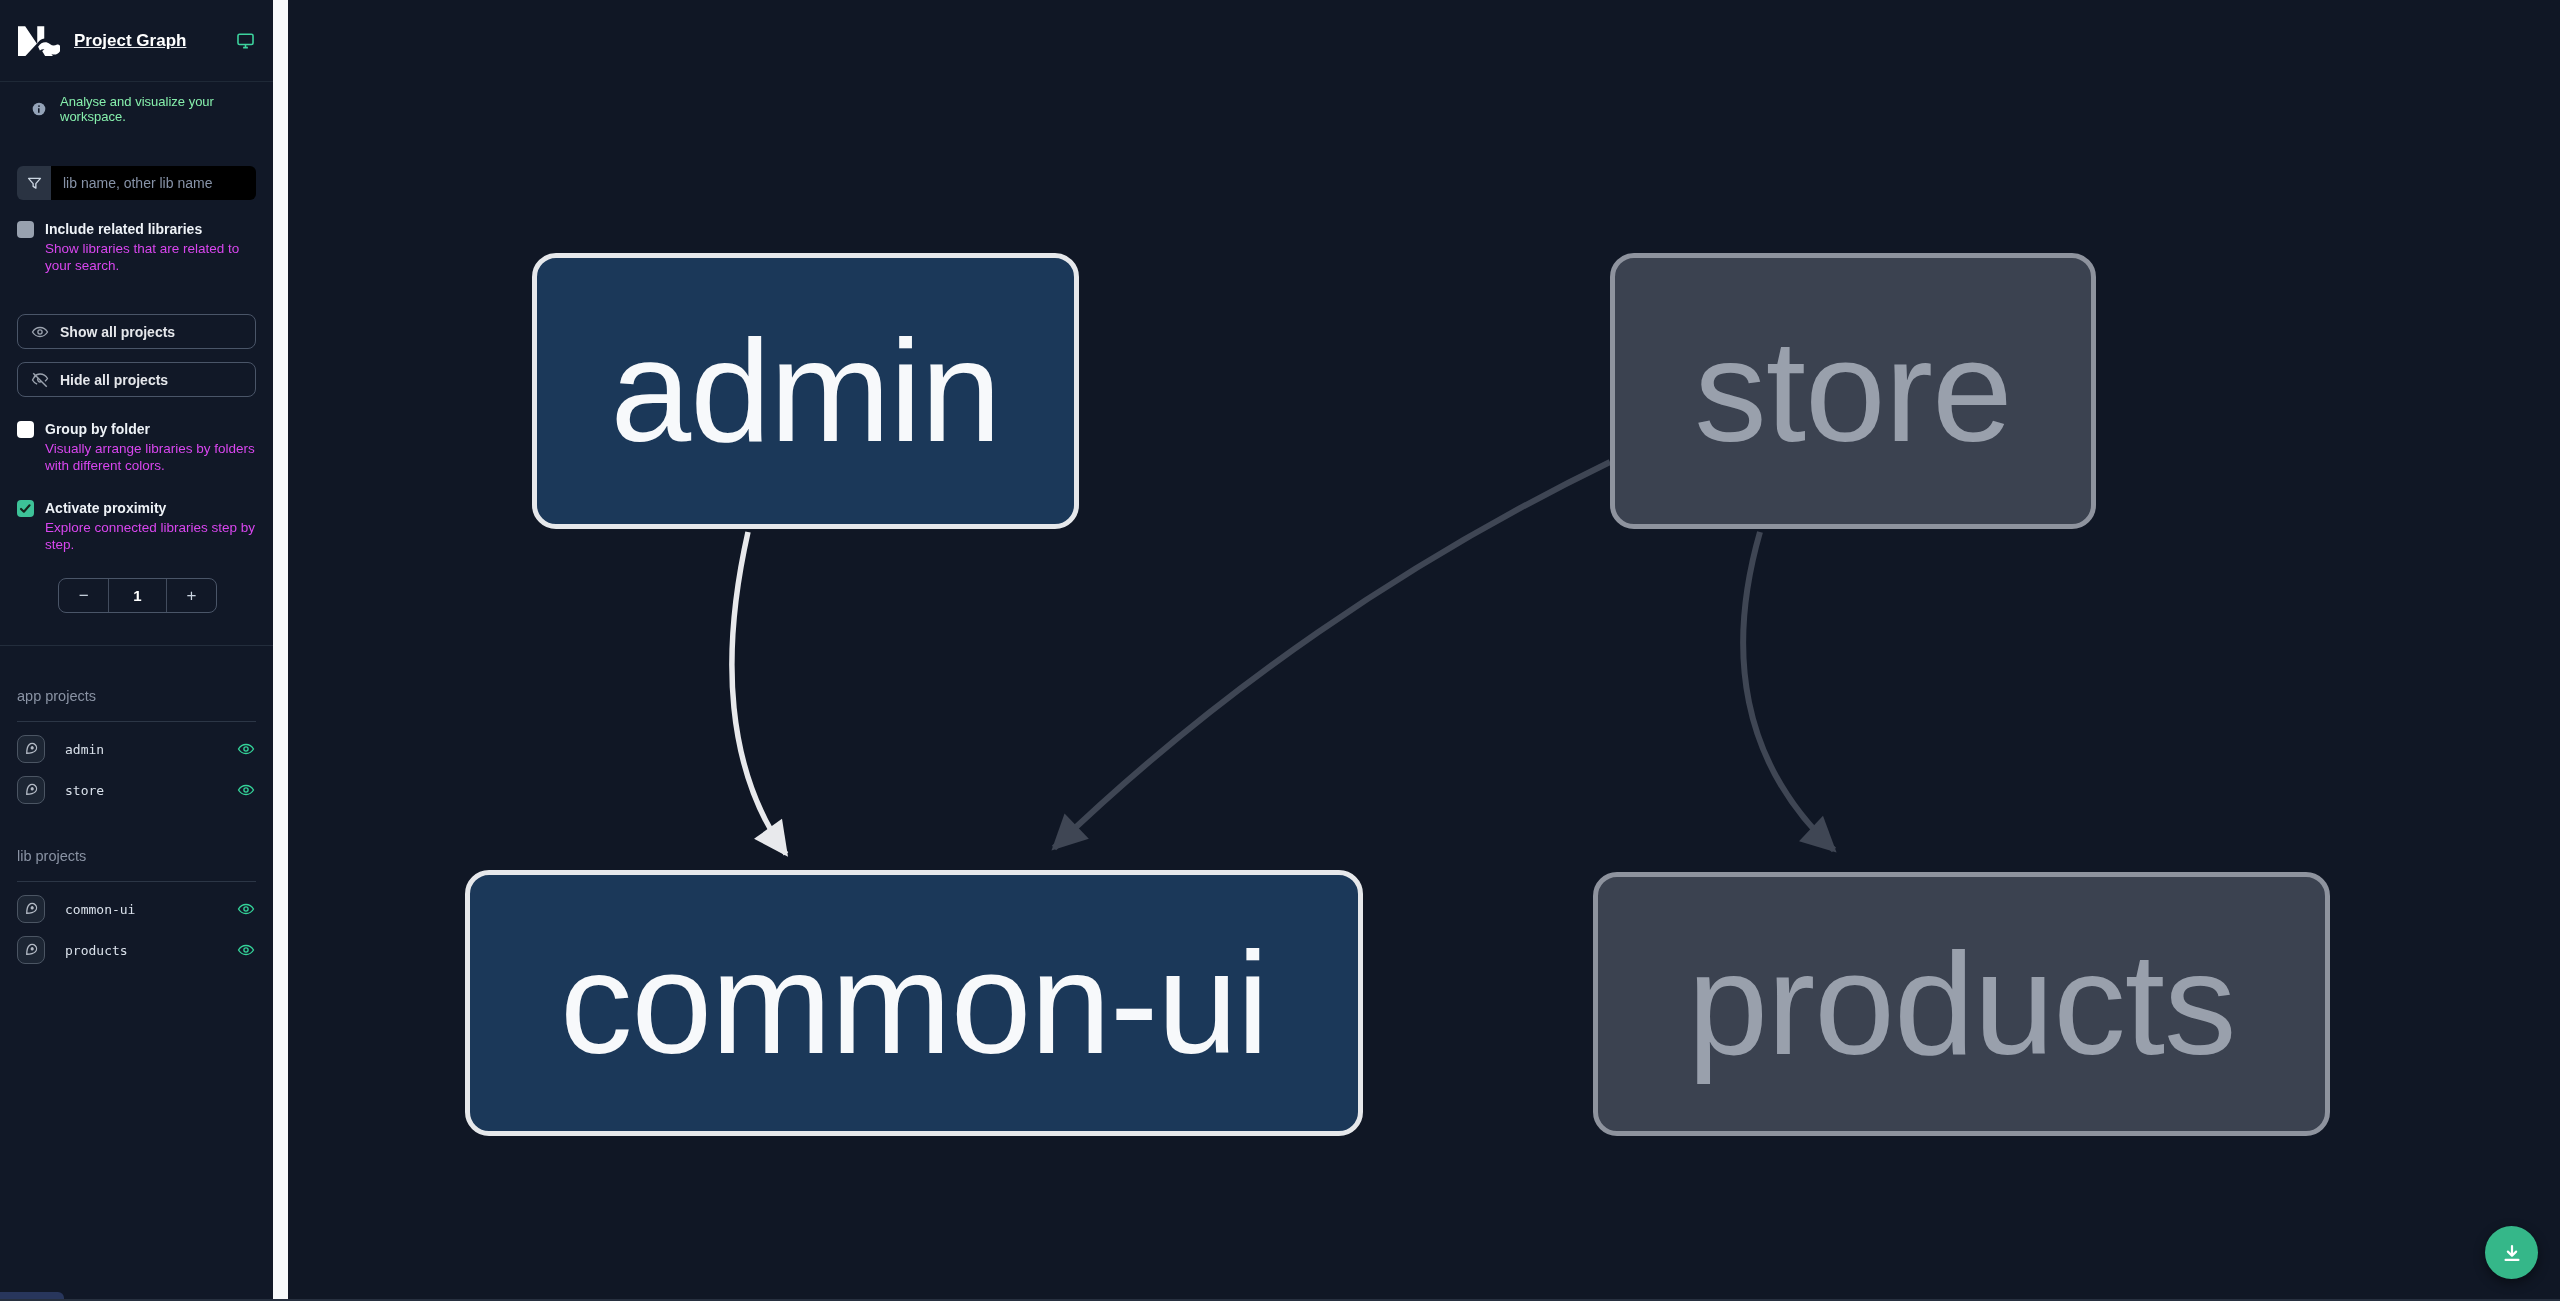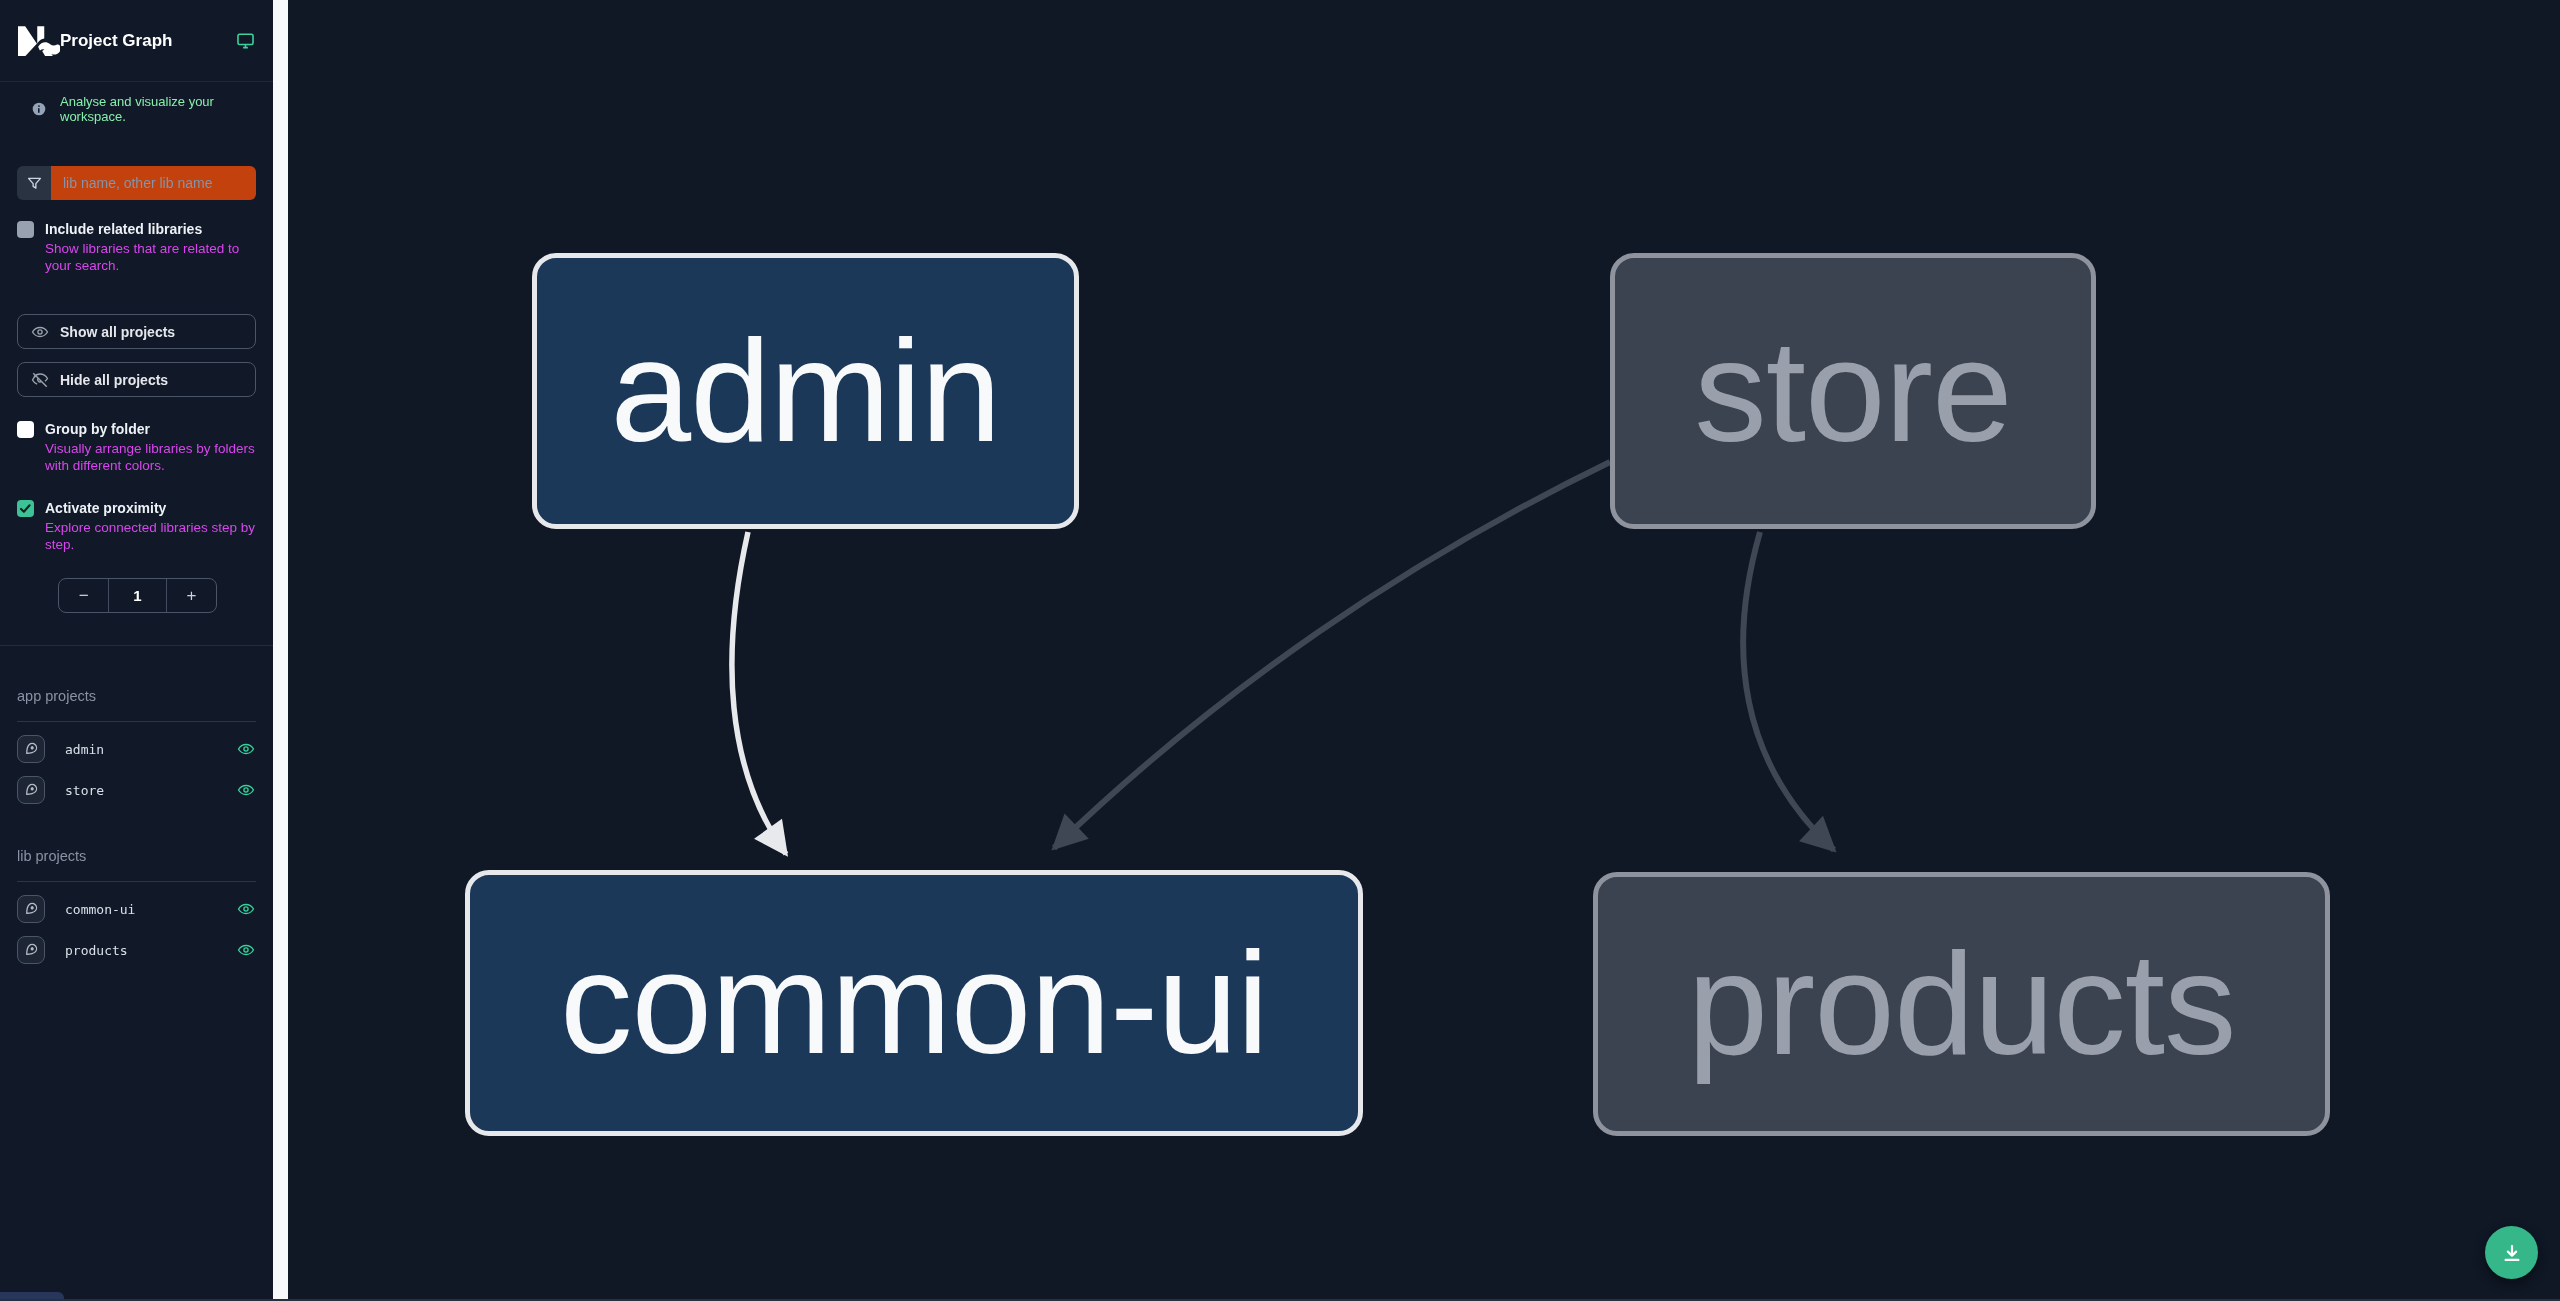--- a/index.html
+++ b/index.html
@@ -2,35 +2,35 @@
 <html><head>
 <meta charset="utf-8">
 <style>
   * { margin:0; padding:0; box-sizing:border-box; }
   html,body { width:2560px; height:1301px; overflow:hidden; background:#101725;
               font-family:"Liberation Sans", sans-serif; }
 
   
   .sidebar { position:absolute; left:0; top:0; width:273px; height:100%;
              background:#111827; color:#e5e7eb; border-bottom-left-radius:10px; z-index:3; }
-  .sb-header { height:82px; display:flex; align-items:center; padding:4px 18px; 
-               border-bottom:1px solid #1f2937; }
+  .sb-header { height:82px; display:flex; align-items:center; padding:4px 18px; gap:14px;
+               border-bottom:1px solid #1f2937;text-decoration:underline; }
   .nx-logo { width:42px; height:30px; flex:0 0 auto; }
   .sb-title { font-size:17px; font-weight:bold; color:#ffffff; flex:1 1 auto; }
   .monitor { width:19px; height:19px; color:#3dd39e; }
   .tagline { margin-top:12px; padding:0 32px; display:flex; align-items:center; gap:14px;
              font-size:13px; color:#86efac; }
   .info-ic { width:14px; height:14px; flex:0 0 auto; }
 
   .filter { margin:42px 17px 0 17px; height:34px; display:flex; border-radius:6px;
             overflow:hidden; }
   .funnel-cell { width:34px; background:#2a3342; display:flex; align-items:center;
                  justify-content:center; color:#cbd5e1; }
   .funnel-cell svg { width:17px; height:17px; }
-  .filter input { flex:1; background:#c2410c; border:0; outline:none; color:#cbd5e1;
+  .filter input { flex:1; background:#000000; border:0; outline:none; color:#cbd5e1;
                   font-size:14px; padding:0 12px; font-family:"Liberation Sans",sans-serif; }
   .filter input::placeholder { color:#8793a8; }
 
   .check { display:flex; gap:11px; margin:20px 17px 0 17px; cursor:pointer; }
   .checkbox { width:17px; height:17px; border-radius:4px; background:#98a1af; flex:0 0 auto;
               margin-top:1px; display:flex; align-items:center; justify-content:center; }
   .checkbox.white { background:#ffffff; }
   .checkbox.checked { background:#3dc298; }
   .checkbox svg { width:13px; height:13px; color:#16231c; }
   .check-label { font-size:14px; font-weight:bold; color:#eef2f7; line-height:18px;text-align:center; }

